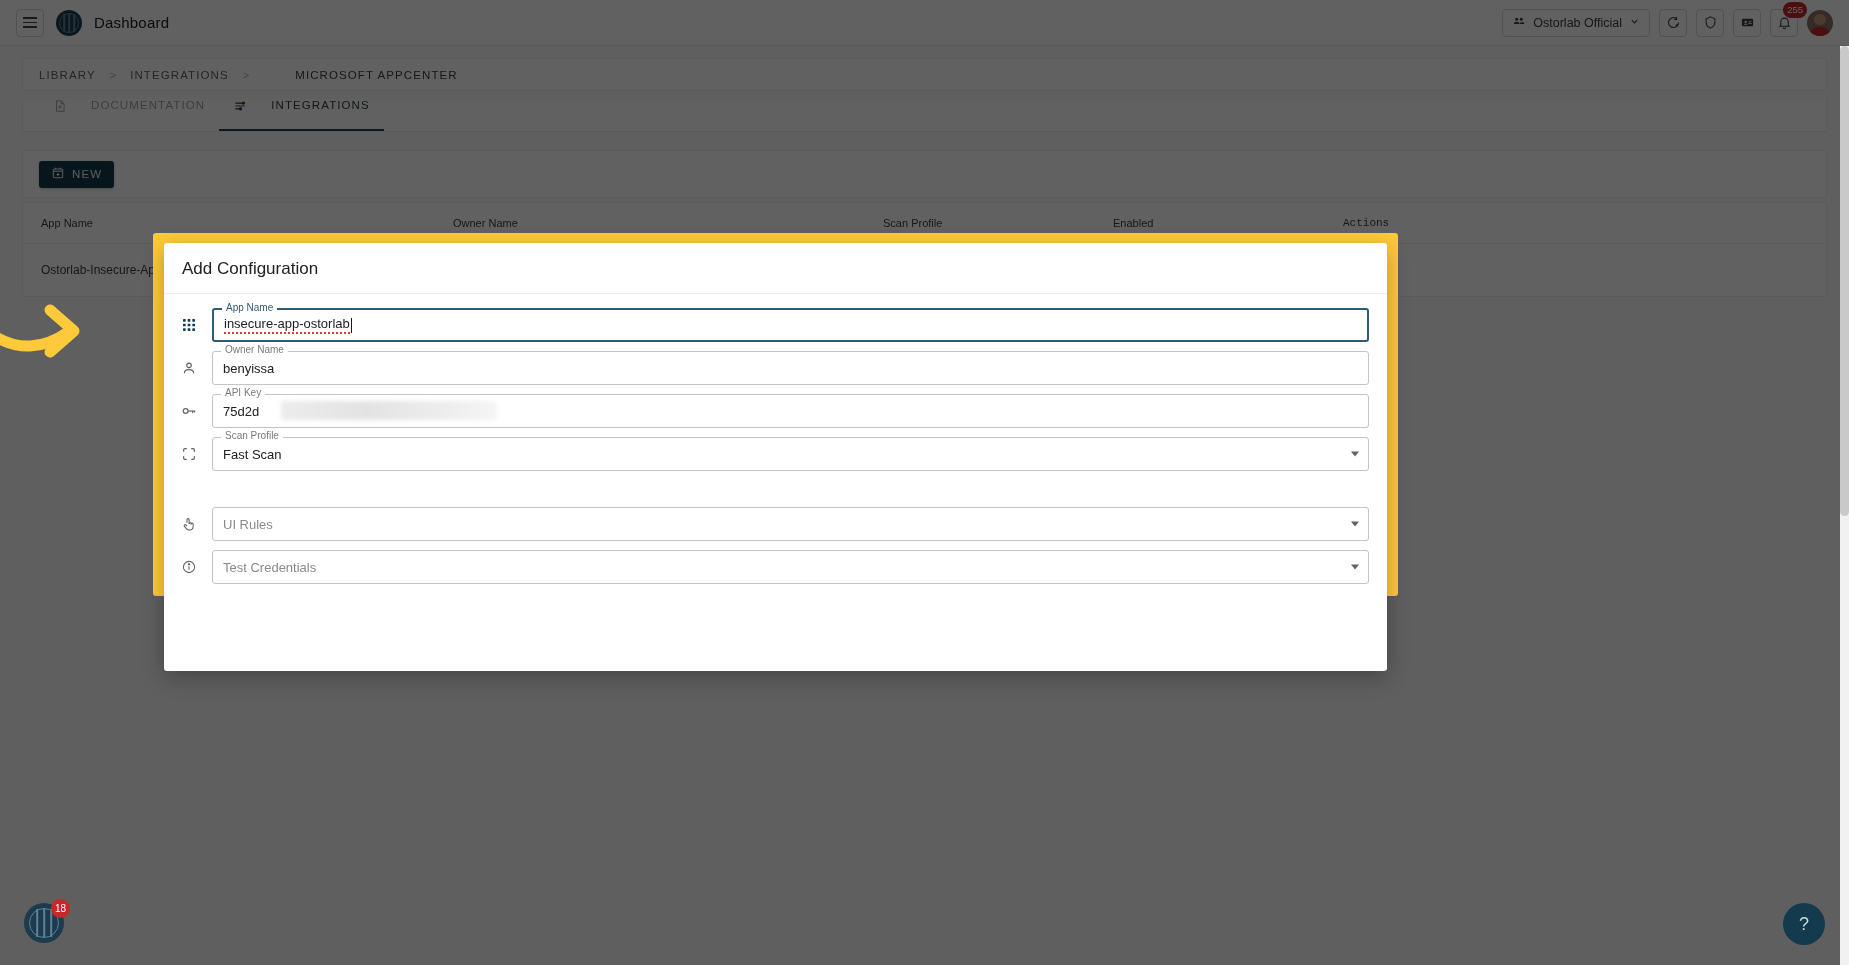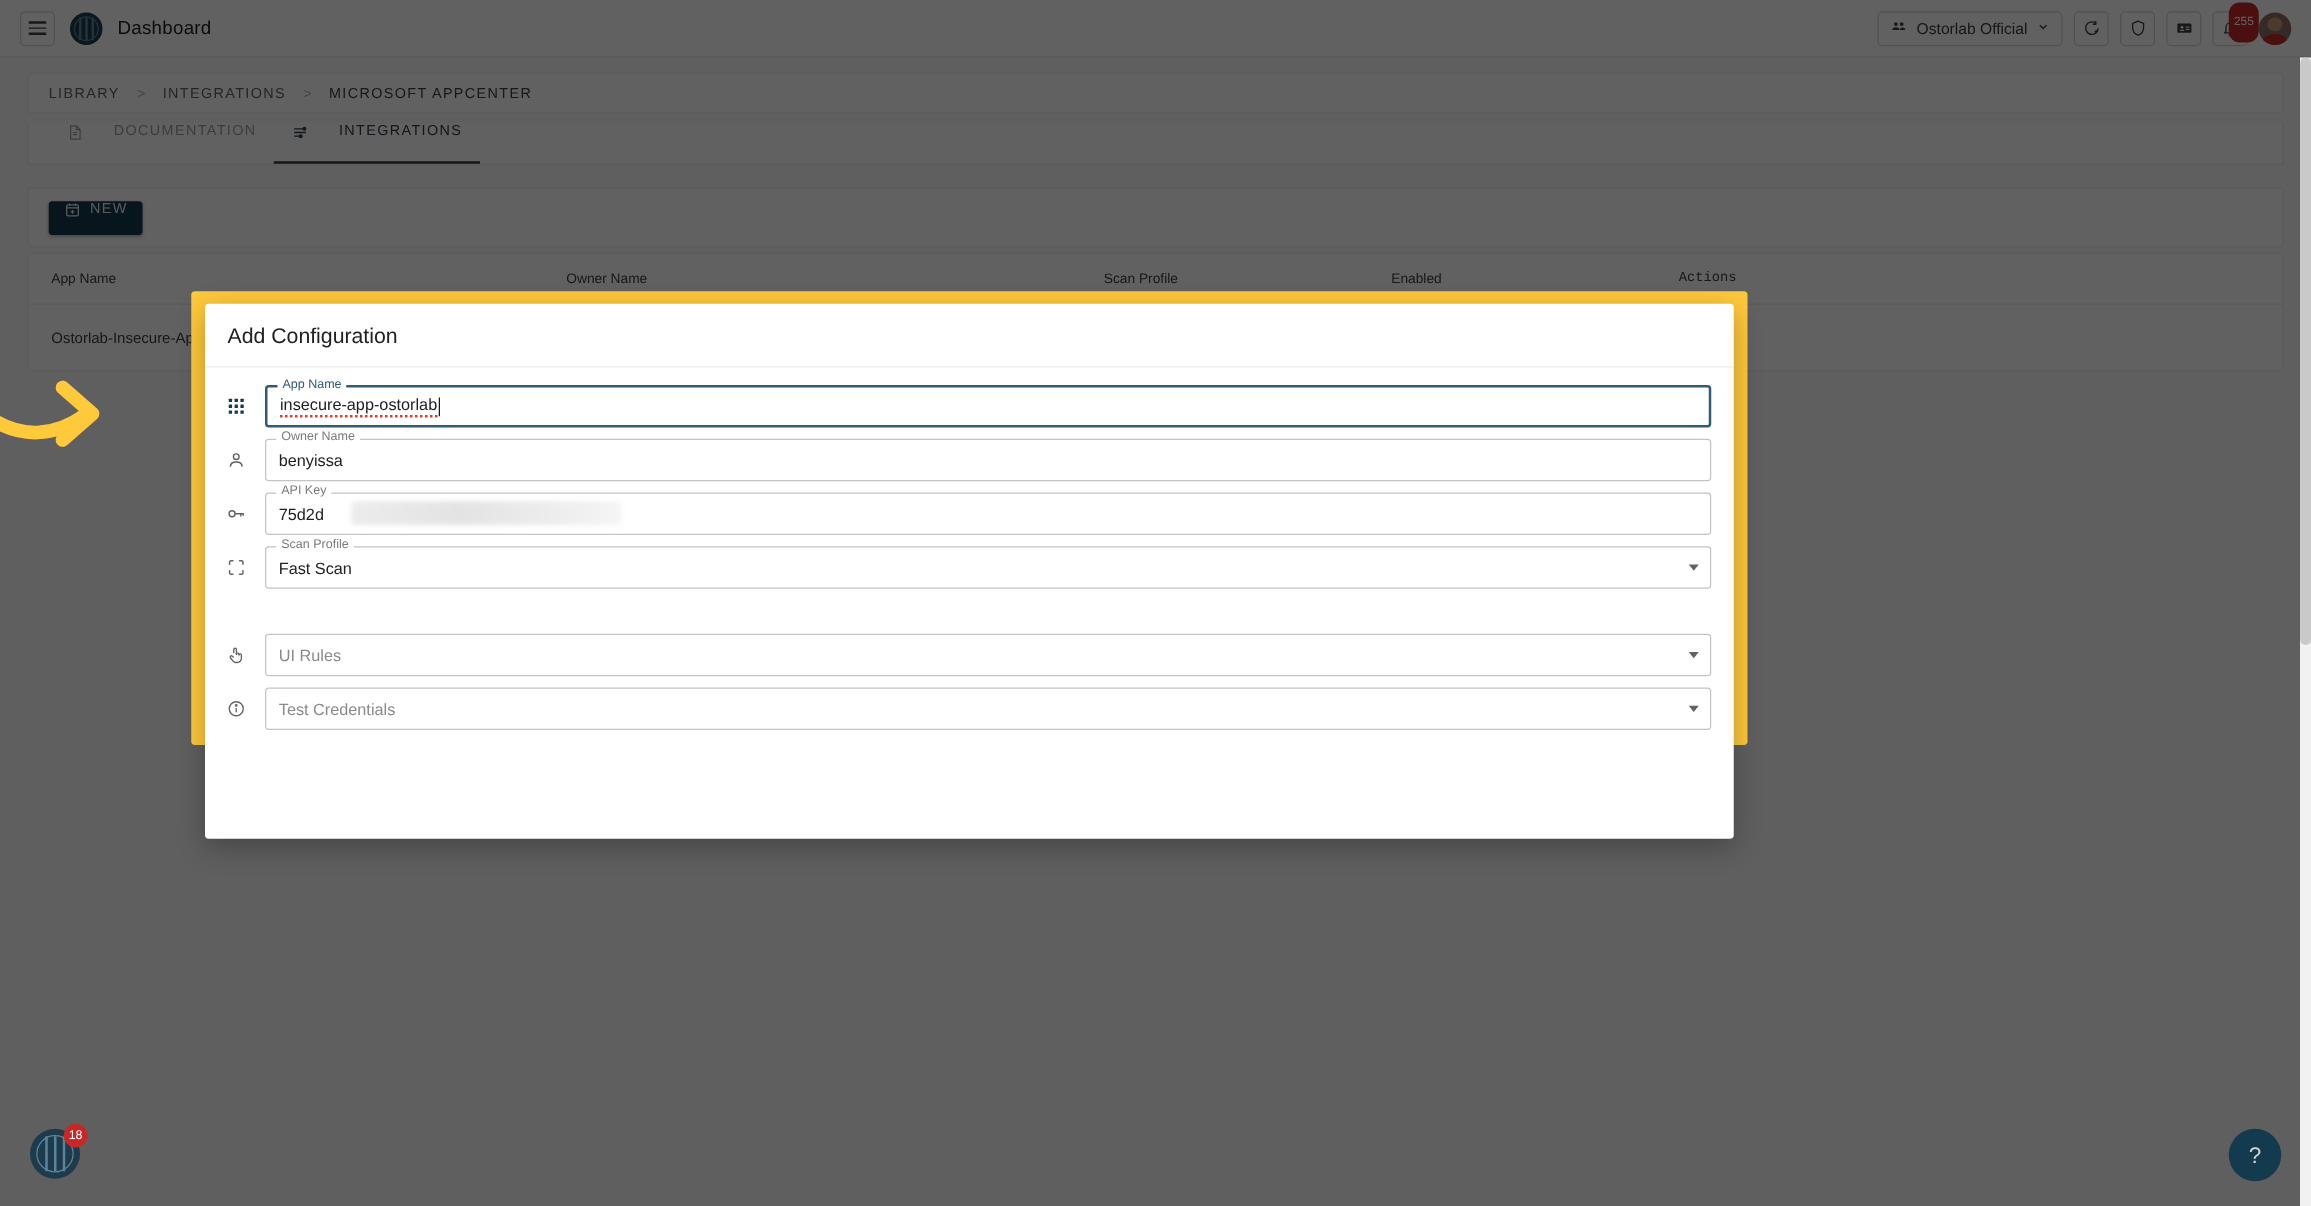--- a/index.html
+++ b/index.html
@@ -47,41 +47,41 @@
     height:28px; border:1px solid #d6d6d6; border-radius:4px; background:#fff;
     display:flex; align-items:center; gap:7px; padding:0 9px; cursor:pointer;
     font-size:12.5px; color:#3c4043;
   }
   .icon-btn {
     width:28px; height:28px; border:1px solid #d6d6d6; border-radius:4px; background:#fff;
     display:flex; align-items:center; justify-content:center; cursor:pointer; position:relative;
   }
   .icon-btn svg { width:15px; height:15px; }
   .badge {
-    position:absolute; top:-8px; right:-10px; min-width:20px; height:32px;
+    position:absolute; top:-8px; right:-10px; min-width:20px; height:16px;
     background:#c62828; color:#fff; border-radius:9px; font-size:9.5px;
     display:flex; align-items:center; justify-content:center; padding:0 4px; line-height:1;
   }
   .avatar {
     width:26px; height:26px; border-radius:50%; background:#8d6e63;
     position:relative; overflow:hidden; cursor:pointer; flex:none;
   }
   .avatar::before{ content:""; position:absolute; left:50%; top:4px; width:12px;height:11px;
     border-radius:50%; background:#c79a7a; transform:translateX(-50%); }
   .avatar::after{ content:""; position:absolute; left:50%; bottom:-5px; width:20px;height:14px;
     border-radius:50% 50% 0 0; background:#c62828; transform:translateX(-50%); }
 
   
   .crumb-card {
     position:absolute; left:22px; right:22px; top:58px; height:33px;
     background:#fff; border:1px solid #ececec; border-radius:3px;
     display:flex; align-items:center; padding:0 16px; gap:14px;
   }
   .crumb { font-size:11.5px; letter-spacing:1.1px; color:#5f6368; cursor:pointer; }
-  .crumb.last { color:#3c4043; }
+  .crumb.last { color:#3c4043;margin-left:32px; }
   .crumb-sep { font-size:11px; color:#b0b0b0; }
 
   
   .tabs-card {
     position:absolute; left:22px; right:22px; top:99px; height:33px;
     background:#fff; border:1px solid #ececec; border-top:none;
     display:flex; align-items:stretch; padding:0 16px;
   }
   .tab {
     display:flex; align-items:flex-start; gap:24px; padding:0 14px;
@@ -92,21 +92,21 @@
   .tab svg { width:14px; height:14px; }
 
   
   .new-card {
     position:absolute; left:22px; right:22px; top:150px; height:48px;
     background:#fff; border:1px solid #ececec; border-radius:3px;
     display:flex; align-items:center; padding:0 16px;
   }
   .btn-new {
     height:27px; background:#133b4d; color:#e8eef1; border:none; border-radius:3px;
-    display:flex; gap:7px; padding:0 12px;
+    display:flex; align-items:center; gap:7px; padding:0 12px;
     font-size:11.5px; letter-spacing:1.1px; cursor:pointer;
     box-shadow:0 1px 3px rgba(0,0,0,.25);
   }
   .btn-new svg { width:14px; height:14px; }
 
   
   .table-card {
     position:absolute; left:22px; right:22px; top:202px;
     background:#fff; border:1px solid #ececec; border-radius:3px;
   }

